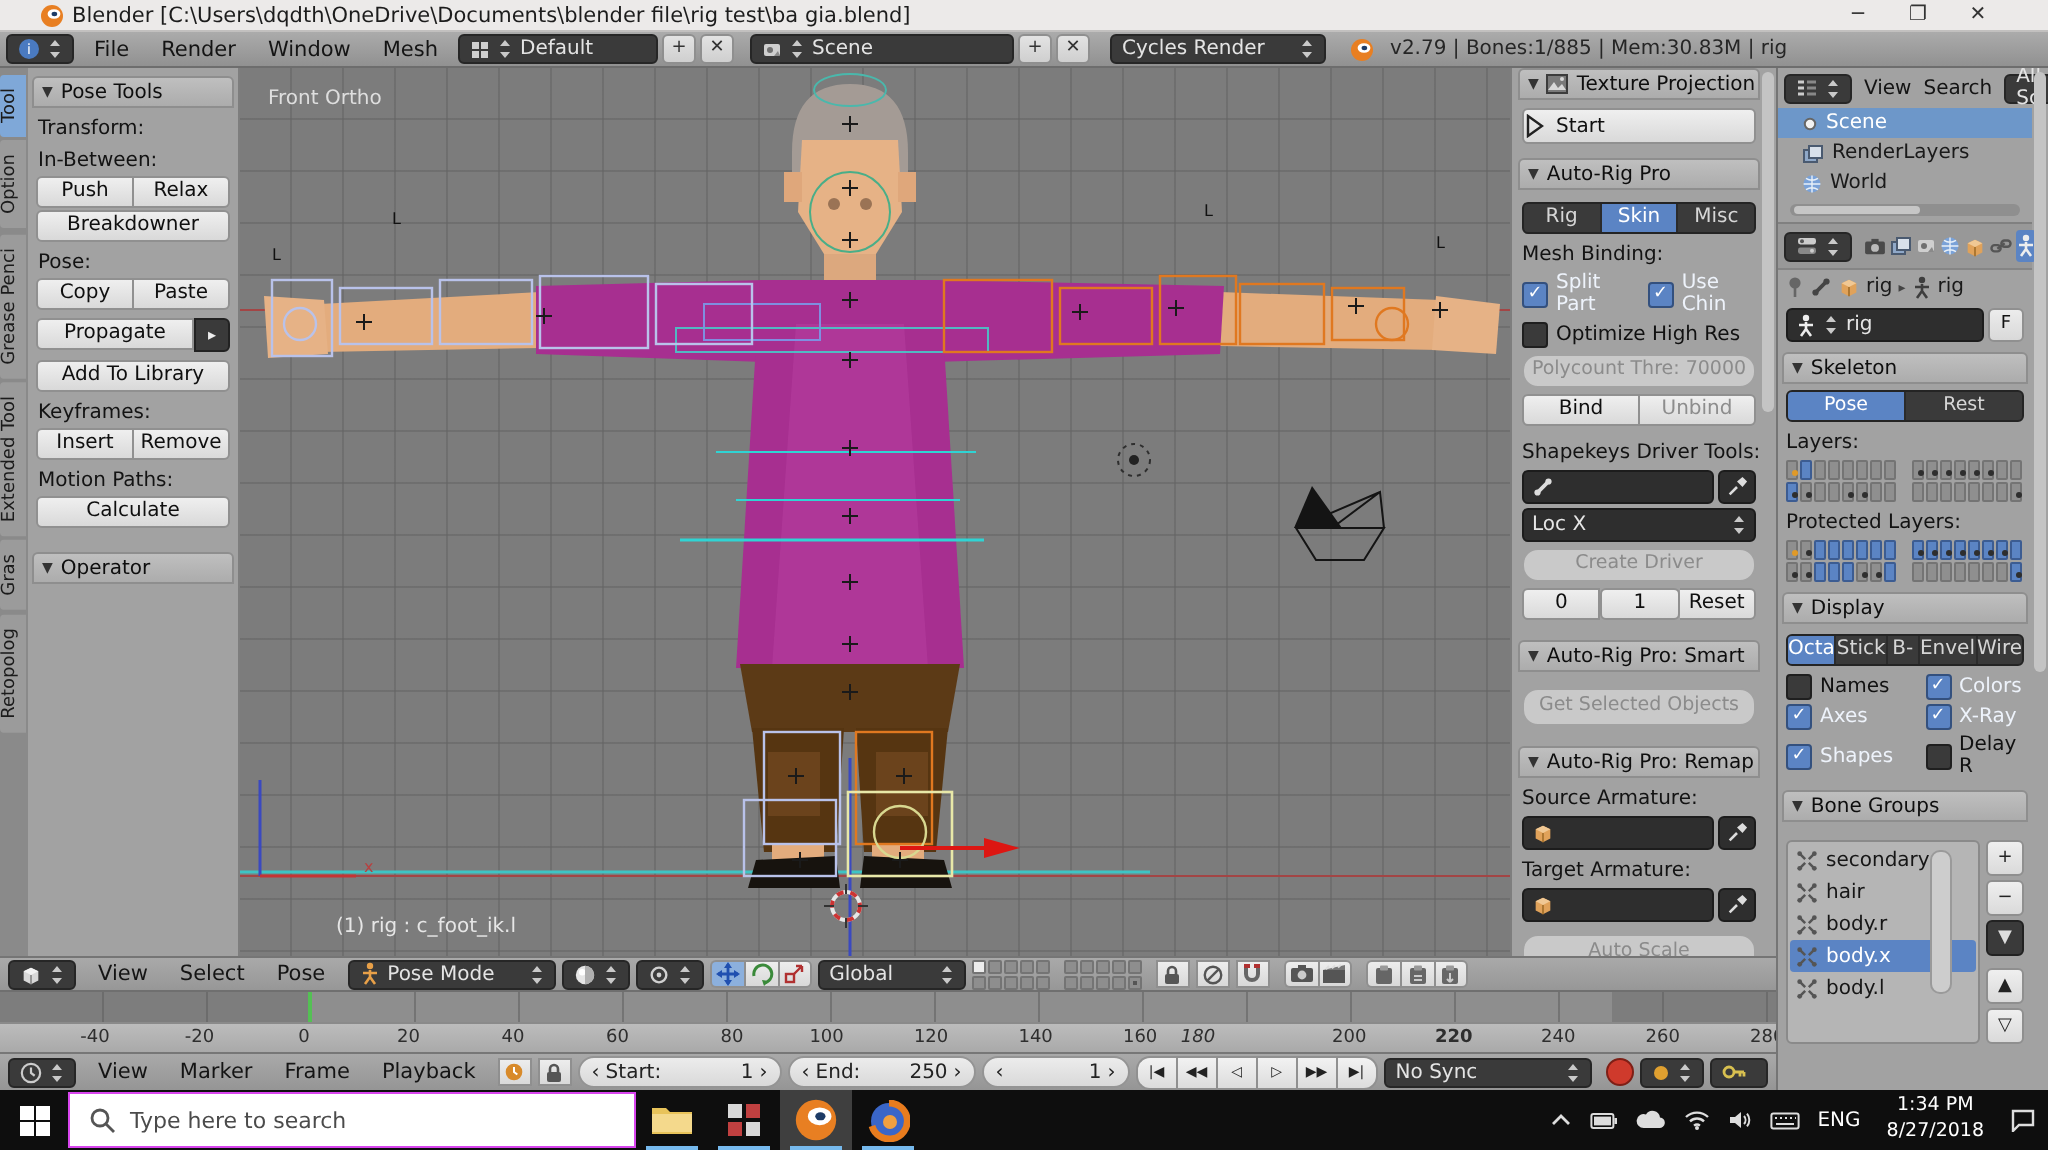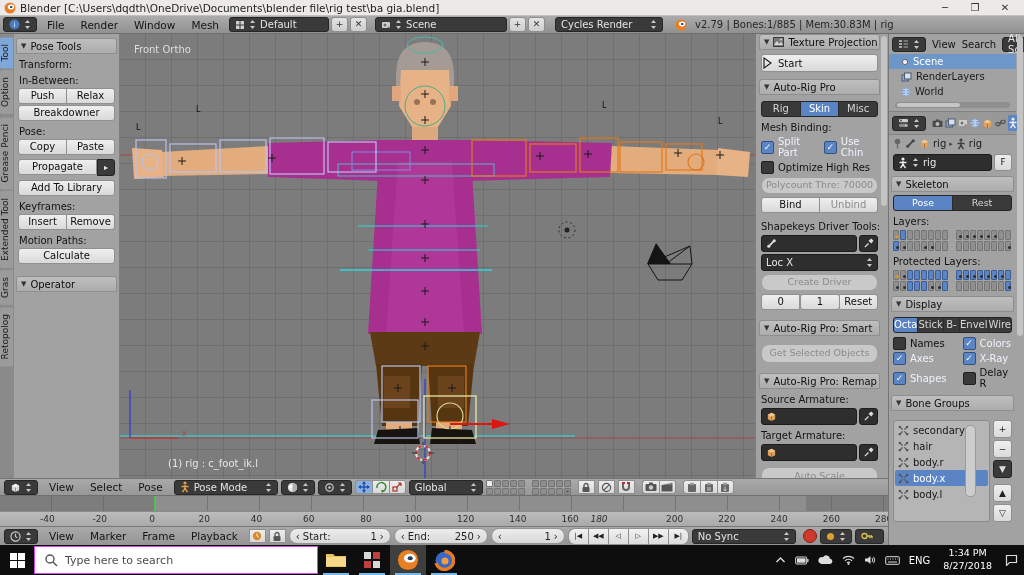--- a/index.html
+++ b/index.html
@@ -1,21 +1,21 @@
 <!DOCTYPE html>
 <html><head>
 <meta charset="utf-8">
 <style>
   html,body{margin:0;padding:0;background:#555}
   #root{position:relative;width:1024px;height:575px;overflow:hidden;
         font-family:"DejaVu Sans",sans-serif;font-size:11px;color:#111;background:#a2a2a2}
   .abs{position:absolute}
   
   #titlebar{left:0;top:0;width:1024px;height:16px;background:#eceae9;border-bottom:1px solid #c2c0bf;
-            display:flex;align-items:center;padding:0 4px;box-sizing:border-box}
+            display:flex;align-items:center;padding:0 20px;box-sizing:border-box}
   #titlebar .ttl{font-size:10.5px;color:#1c1c1c;margin-left:4px;white-space:nowrap}
   .wbtns{margin-left:auto;display:flex}
   .wbtn{width:30px;text-align:center;font-size:10px;color:#333;line-height:15px}
   
   #menubar{left:0;top:16px;width:1024px;height:18px;background:linear-gradient(#ababab,#919191);
            border-bottom:1px solid #6d6d6d;display:flex;align-items:center;padding:0 3px;box-sizing:border-box;gap:2px}
   .mitem{padding:0 8px;font-size:10.5px;color:#141414}
   .dkw{background:#3a3a3a;color:#e4e4e4;border:1px solid #262626;border-radius:3px;height:13px;
        display:flex;align-items:center;font-size:10px;padding:0 5px;gap:4px}
   .mini{background:linear-gradient(#e3e3e3,#cfcfcf);border:1px solid #8f8f8f;border-radius:3px;
@@ -737,21 +737,21 @@
       <span class="tick" style="left: 204.26px;">20</span>
       <span class="tick" style="left: 256.52px;">40</span>
       <span class="tick" style="left: 308.78px;">60</span>
       <span class="tick" style="left: 366px;">80</span>
       <span class="tick" style="left: 413.3px;">100</span>
       <span class="tick" style="left: 465.56px;">120</span>
       <span class="tick" style="left: 517.82px;">140</span>
       <span class="tick" style="left: 570.08px;">160</span>
       <span class="tick" style="left: 599px; font-style: italic;">180</span>
       <span class="tick" style="left: 674.6px;">200</span>
-      <span class="tick" style="left: 726.86px;">220</span>
+      <span class="tick" style="left: 726.86px; font-weight: bold;">220</span>
       <span class="tick" style="left: 779.12px;">240</span>
       <span class="tick" style="left: 831.38px;">260</span>
       <span class="tick" style="left: 883.64px;">280</span>
     </div>
   <div id="tlh" class="abs">
     <span class="dkw">
       <span class="i">
           <svg xmlns="http://www.w3.org/2000/svg" width="11" height="11" viewBox="0 0 12 12">
             <circle cx="6" cy="6" r="5" fill="none" stroke="#ccc" stroke-width="1.2"></circle>
             <path d="M6,3 V6 L8,7.5" stroke="#ccc" fill="none" stroke-width="1.2"></path>

